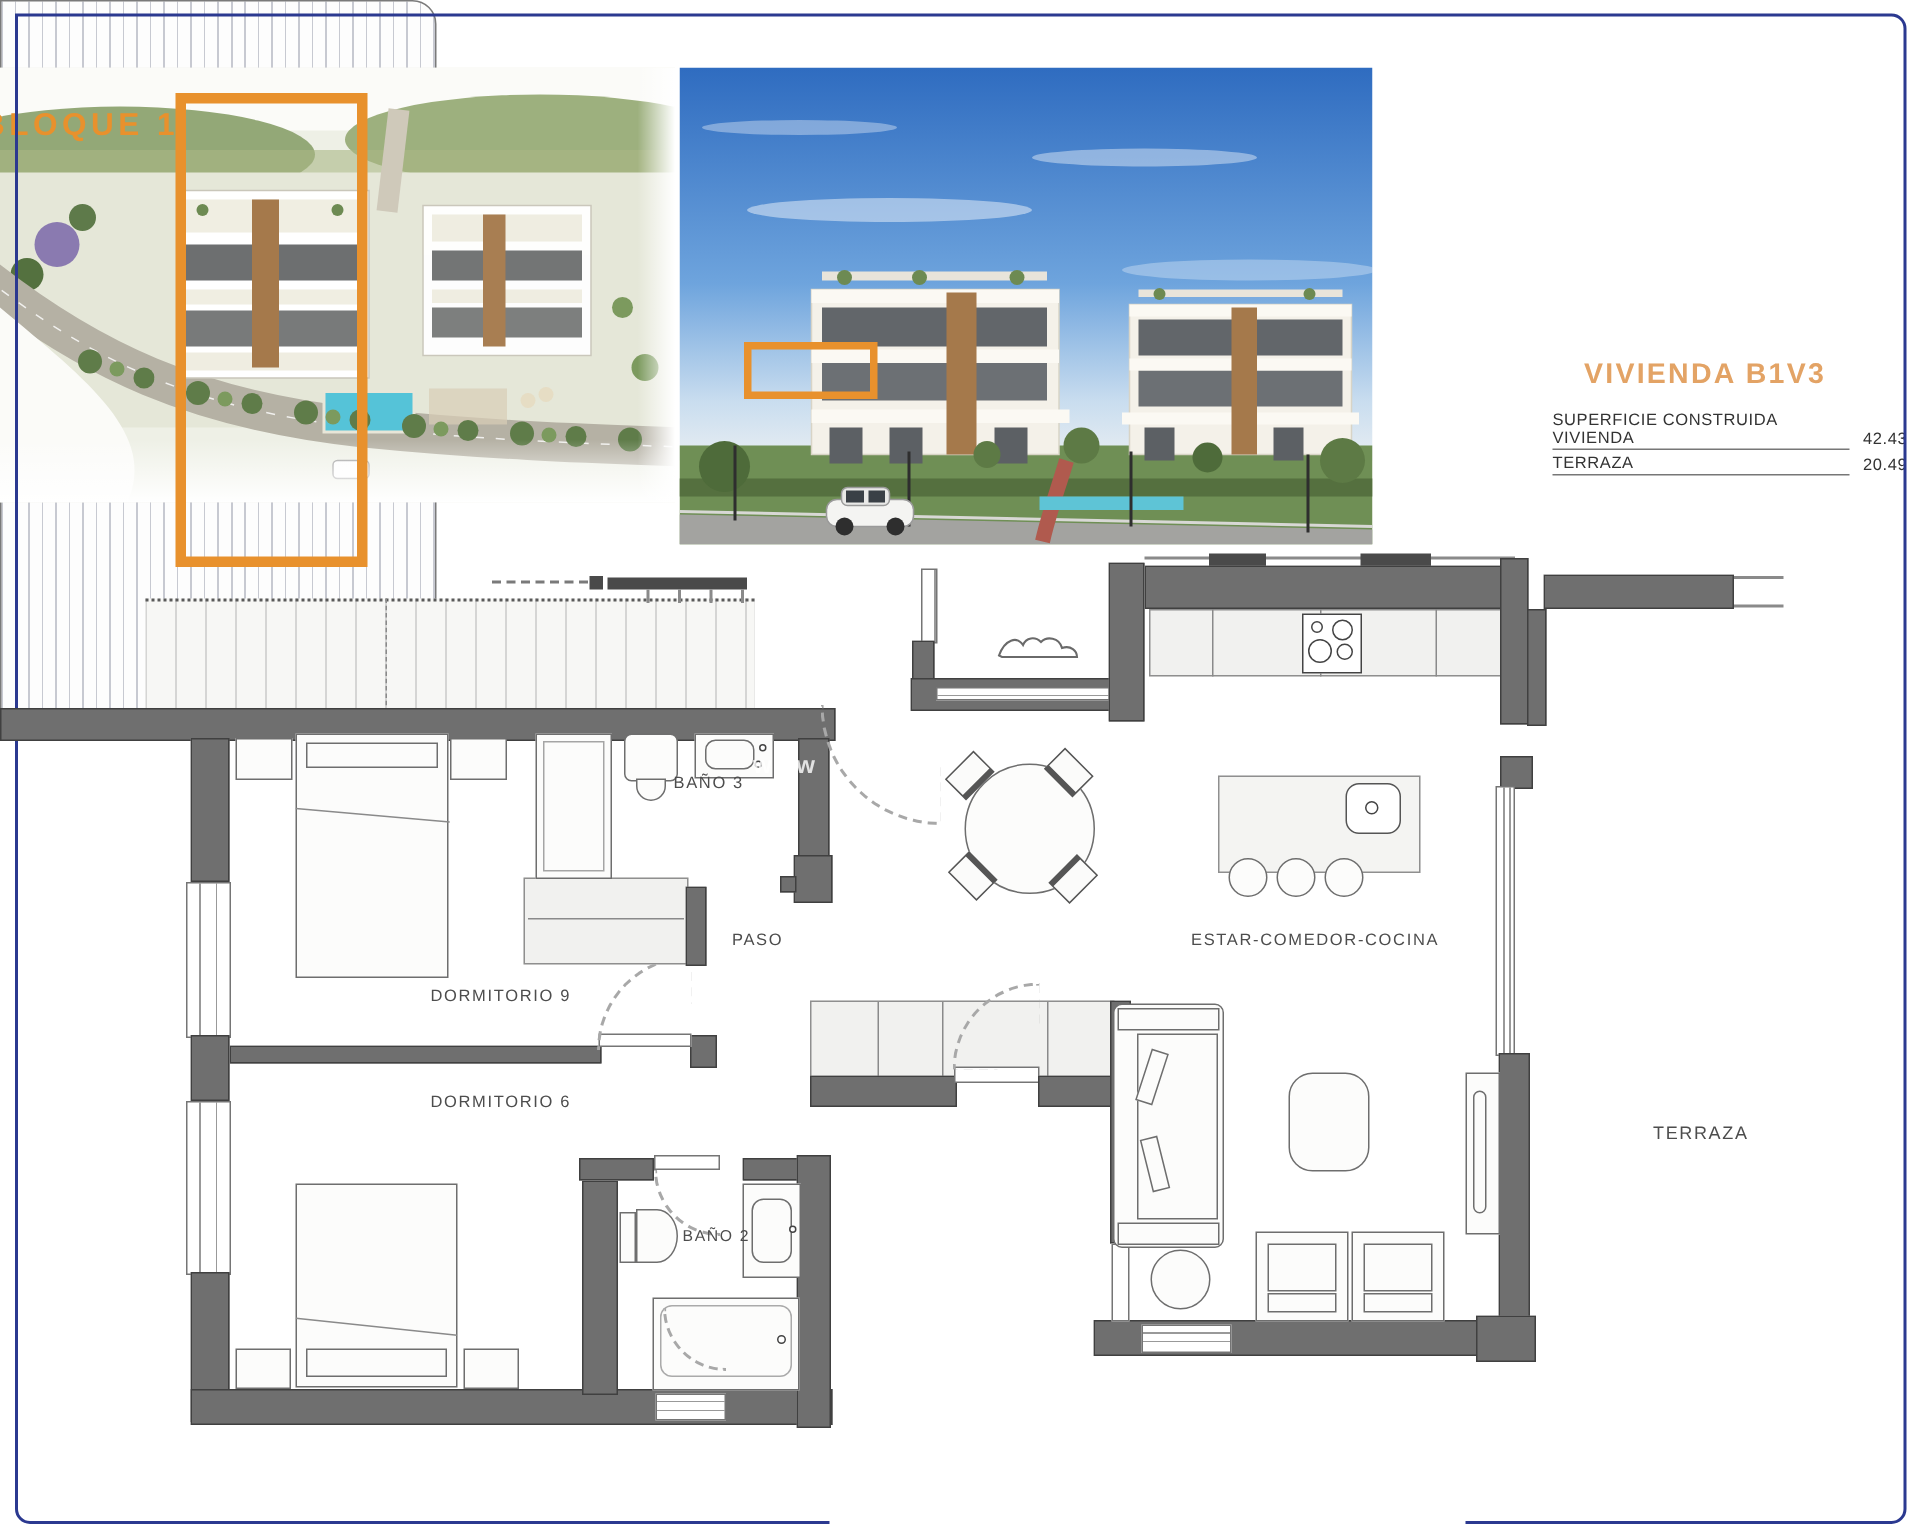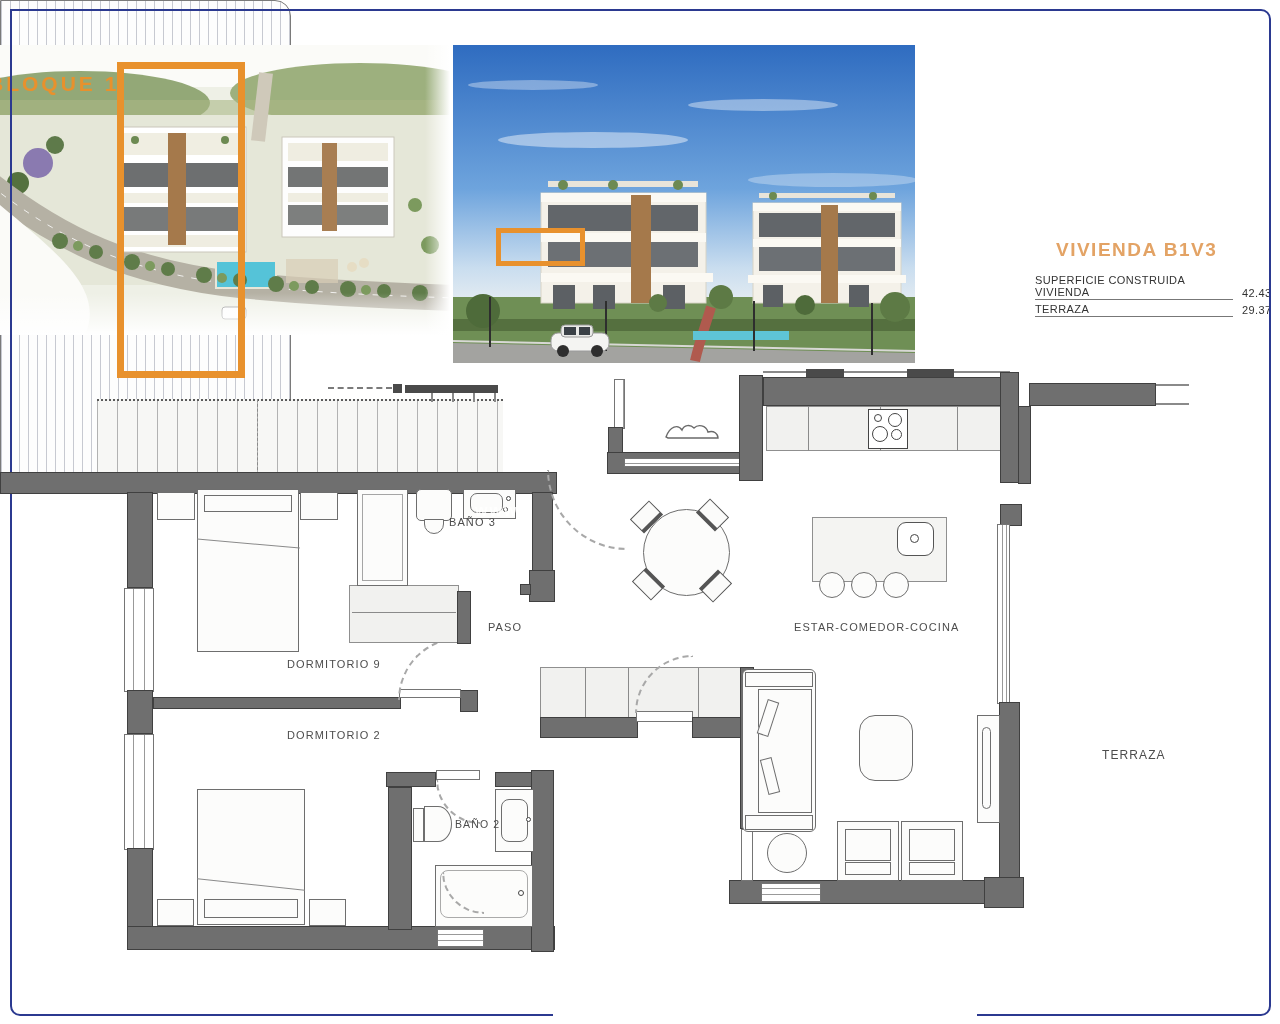--- a/index.html
+++ b/index.html
@@ -191,21 +191,21 @@
 <div class="blocktitle" style="left:-12px;top:72px">BLOQUE 1</div>
 
 <div class="unittitle" style="left:1056px;top:239px">VIVIENDA B1V3</div>
 <div class="tbl" style="left:1035px;top:283px">
   <div class="trow">
     <span class="tlab">SUPERFICIE CONSTRUIDA VIVIENDA</span>
     <span class="tval">42.43</span>
   </div>
   <div class="trow">
     <span class="tlab">TERRAZA</span>
-    <span class="tval">29.37</span>
+    <span class="tval">20.49</span>
   </div>
 </div>
 
 <div class="terr" style="left:977px;top:504px;width:291px;height:490px">
   <div class="navy"></div>
 </div>
 <div class="a" style="left:742px;top:470px;width:281px;height:412px;background:#fff"></div>
 <div class="a" style="left:553px;top:902px;width:424px;height:122px;background:#fff"></div>
 
 <div class="stripeband a" style="left:97px;top:399px;width:406px;height:76px"></div>
@@ -354,18 +354,18 @@
 <div class="furn" style="left:845px;top:862px;width:46px;height:13px"></div>
 <div class="furn" style="left:901px;top:821px;width:62px;height:60px"></div>
 <div class="furn" style="left:909px;top:829px;width:46px;height:32px"></div>
 <div class="furn" style="left:909px;top:862px;width:46px;height:13px"></div>
 <div class="furn" style="left:977px;top:715px;width:23px;height:108px"></div>
 <div class="furn" style="left:982px;top:727px;width:9px;height:82px;border-radius:5px"></div>
 
 <div class="lbl" style="left:449px;top:516px">BAÑO 3</div>
 <div class="lbl" style="left:488px;top:621px">PASO</div>
 <div class="lbl" style="left:287px;top:658px">DORMITORIO 9</div>
-<div class="lbl" style="left:287px;top:729px">DORMITORIO 2</div>
+<div class="lbl" style="left:287px;top:729px">DORMITORIO 6</div>
 <div class="lbl" style="left:455px;top:818px;font-size:10.5px">BAÑO 2</div>
 <div class="lbl" style="left:794px;top:621px">ESTAR-COMEDOR-COCINA</div>
 <div class="lbl" style="left:1102px;top:748px;font-size:12px">TERRAZA</div>
 
-<div class="wm" style="left:475px;top:502px">www</div>
+<div class="wm" style="left:502px;top:502px">www</div>
 
 </body></html>

